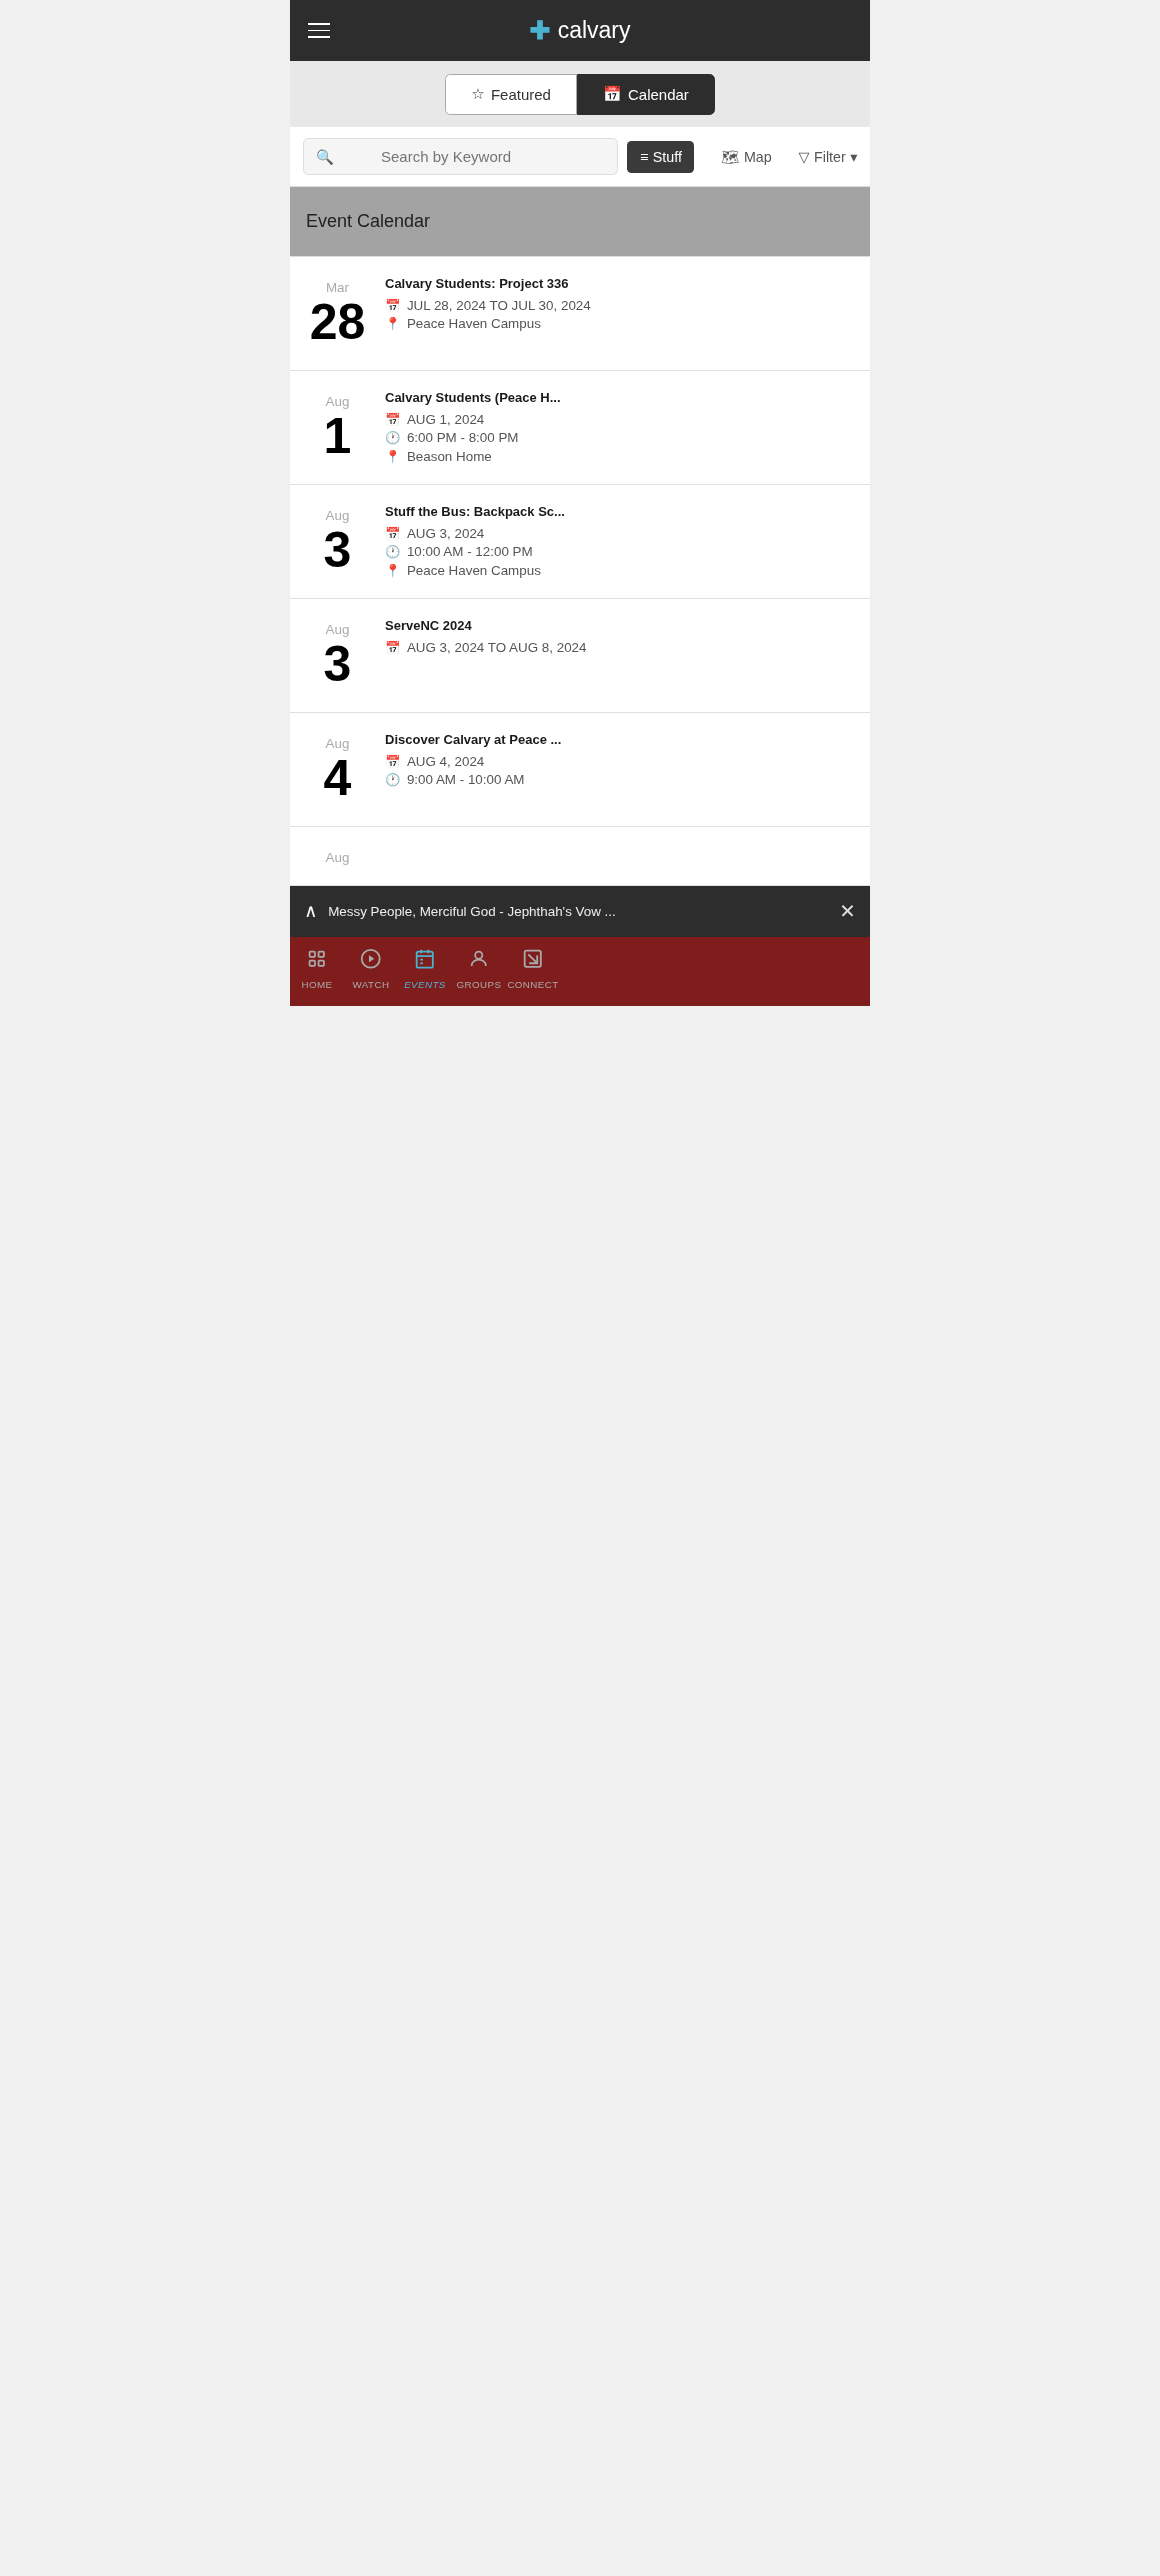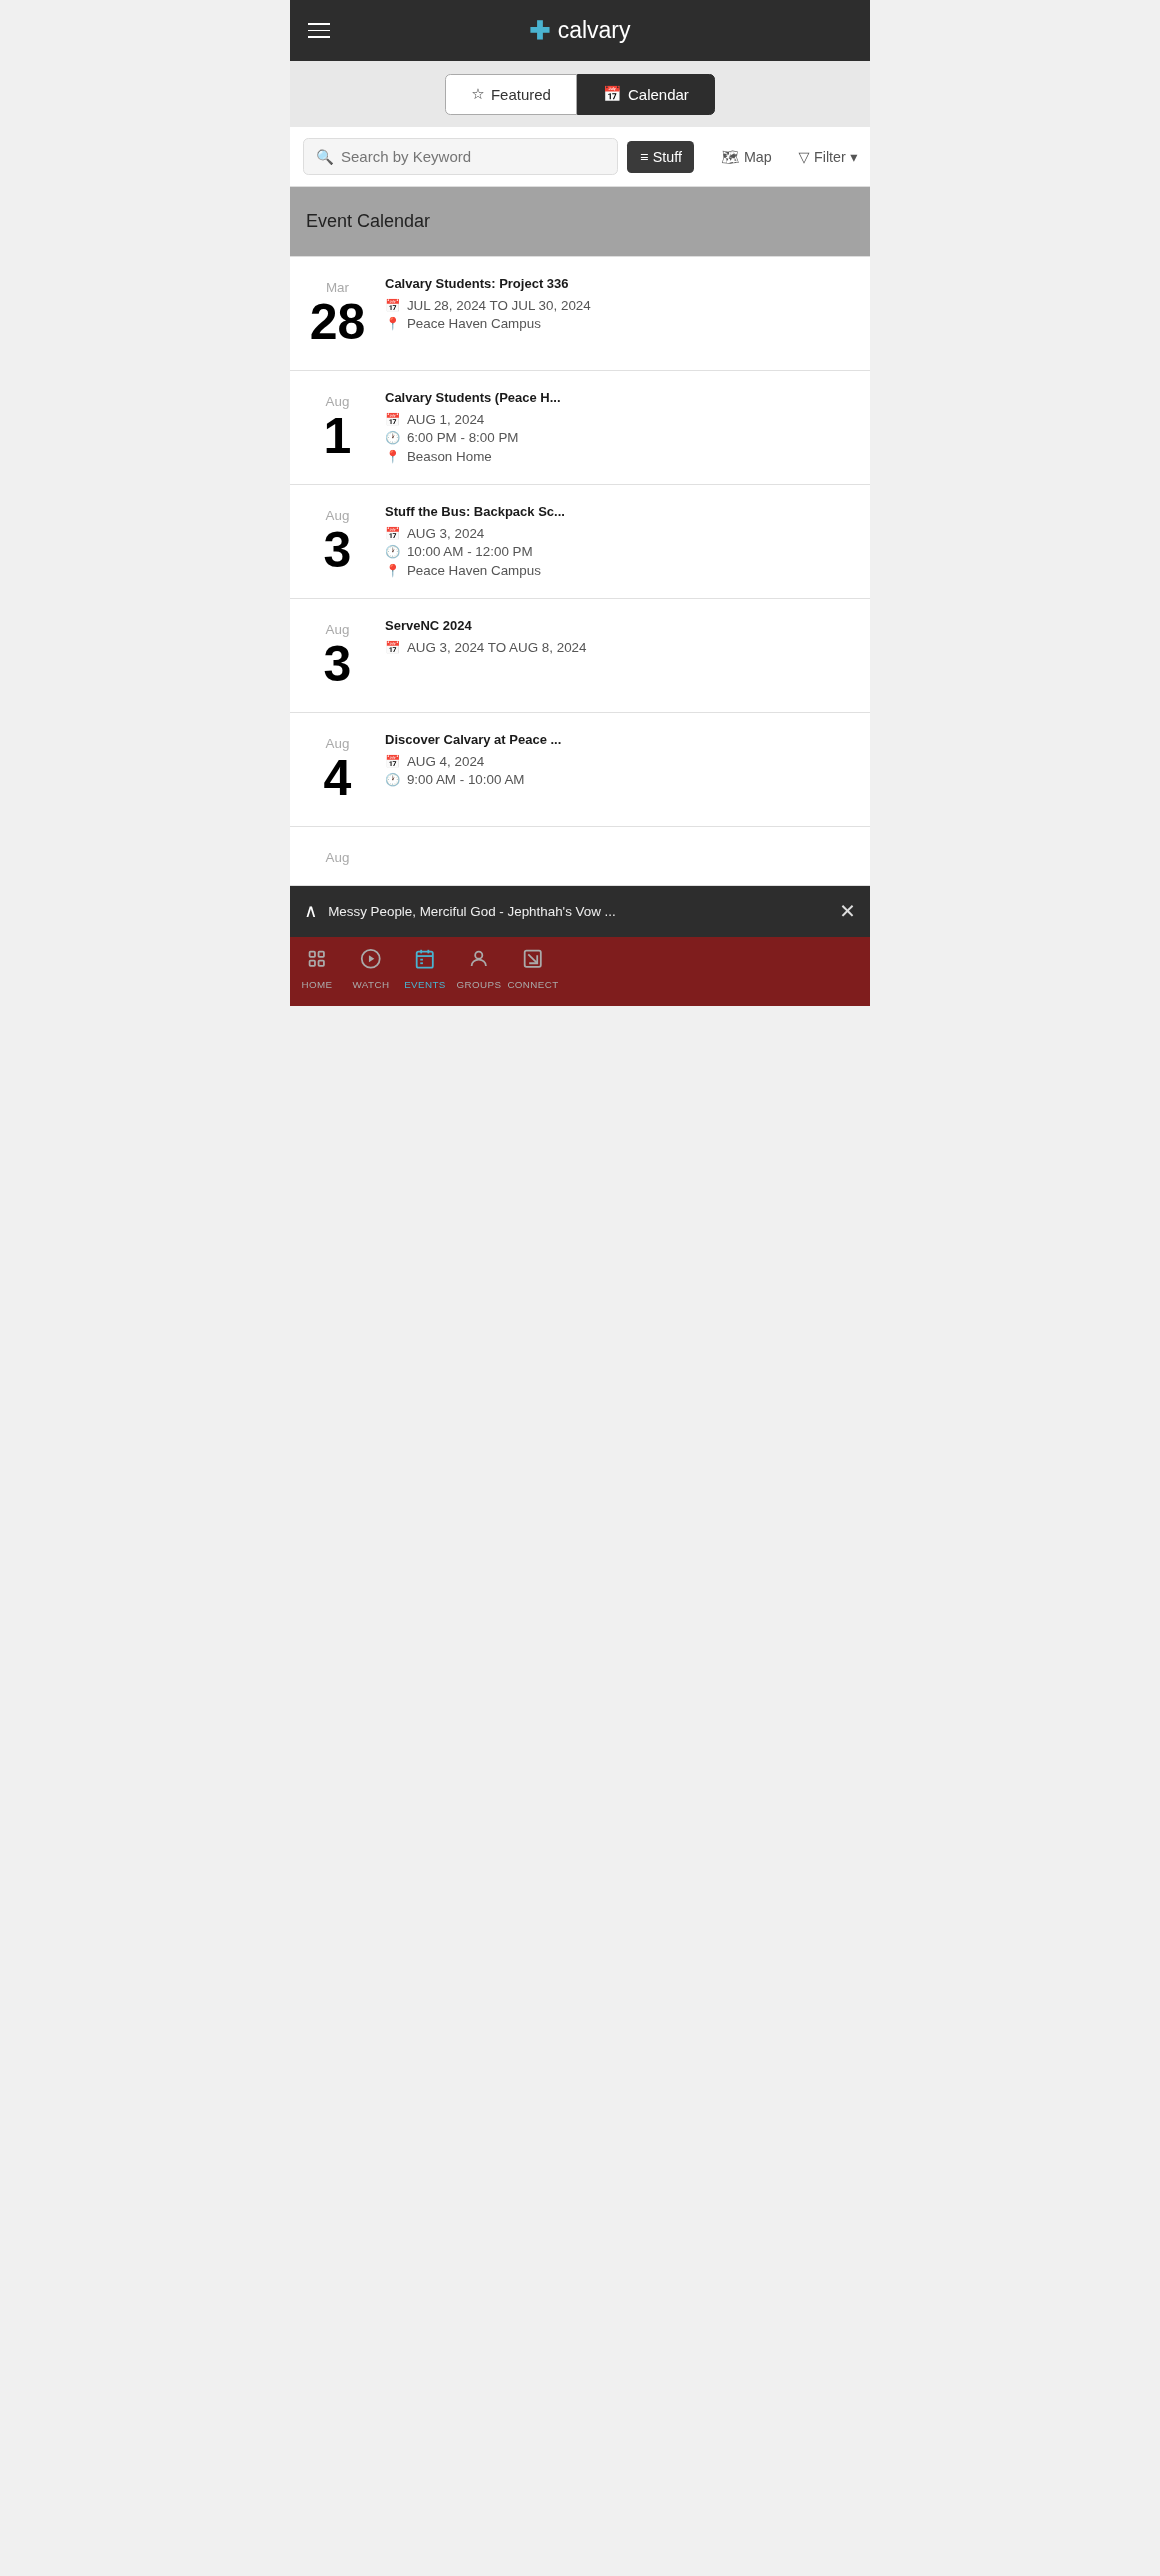--- a/index.html
+++ b/index.html
@@ -104,20 +104,21 @@
       border-radius: 5.4px;
       padding: 9px 12.5px;
     }
     .search-input-wrap input {
       border: none;
       background: transparent;
       font-size: 15px;
       color: #999;
       outline: none;
       width: 100%;
+      margin-left: 40px;
     }
     .search-icon-wrap {
       color: #999;
       font-size: 14.3px;
     }
     .view-buttons {
       display: flex;
       align-items: center;
       gap: 14.3px;
     }
@@ -462,21 +463,21 @@
     <span class="nav-icon">
       <svg width="21.5" height="21.5" viewBox="0 0 24 24" fill="none" stroke="#4ab3d0" stroke-width="2">
         <rect x="3" y="4" width="18" height="18" rx="2"></rect>
         <line x1="3" y1="9" x2="21" y2="9"></line>
         <line x1="8" y1="2" x2="8" y2="6"></line>
         <line x1="16" y1="2" x2="16" y2="6"></line>
         <line x1="7" y1="13" x2="10" y2="13"></line>
         <line x1="7" y1="17" x2="10" y2="17"></line>
       </svg>
     </span>
-    <span class="nav-label" style="color:#4ab3d0;">EVENTS</span>
+    <span class="nav-label" style="color:#4ab3d0;font-style:italic;">EVENTS</span>
   </div>
   <div class="nav-item">
     <span class="nav-icon">
       <svg width="21.5" height="21.5" viewBox="0 0 24 24" fill="none" stroke="#aaa" stroke-width="2">
         <circle cx="12" cy="8" r="4"></circle>
         <path d="M4 20c0-4 3.6-7 8-7s8 3 8 7"></path>
       </svg>
     </span>
     <span class="nav-label">GROUPS</span>
   </div>

